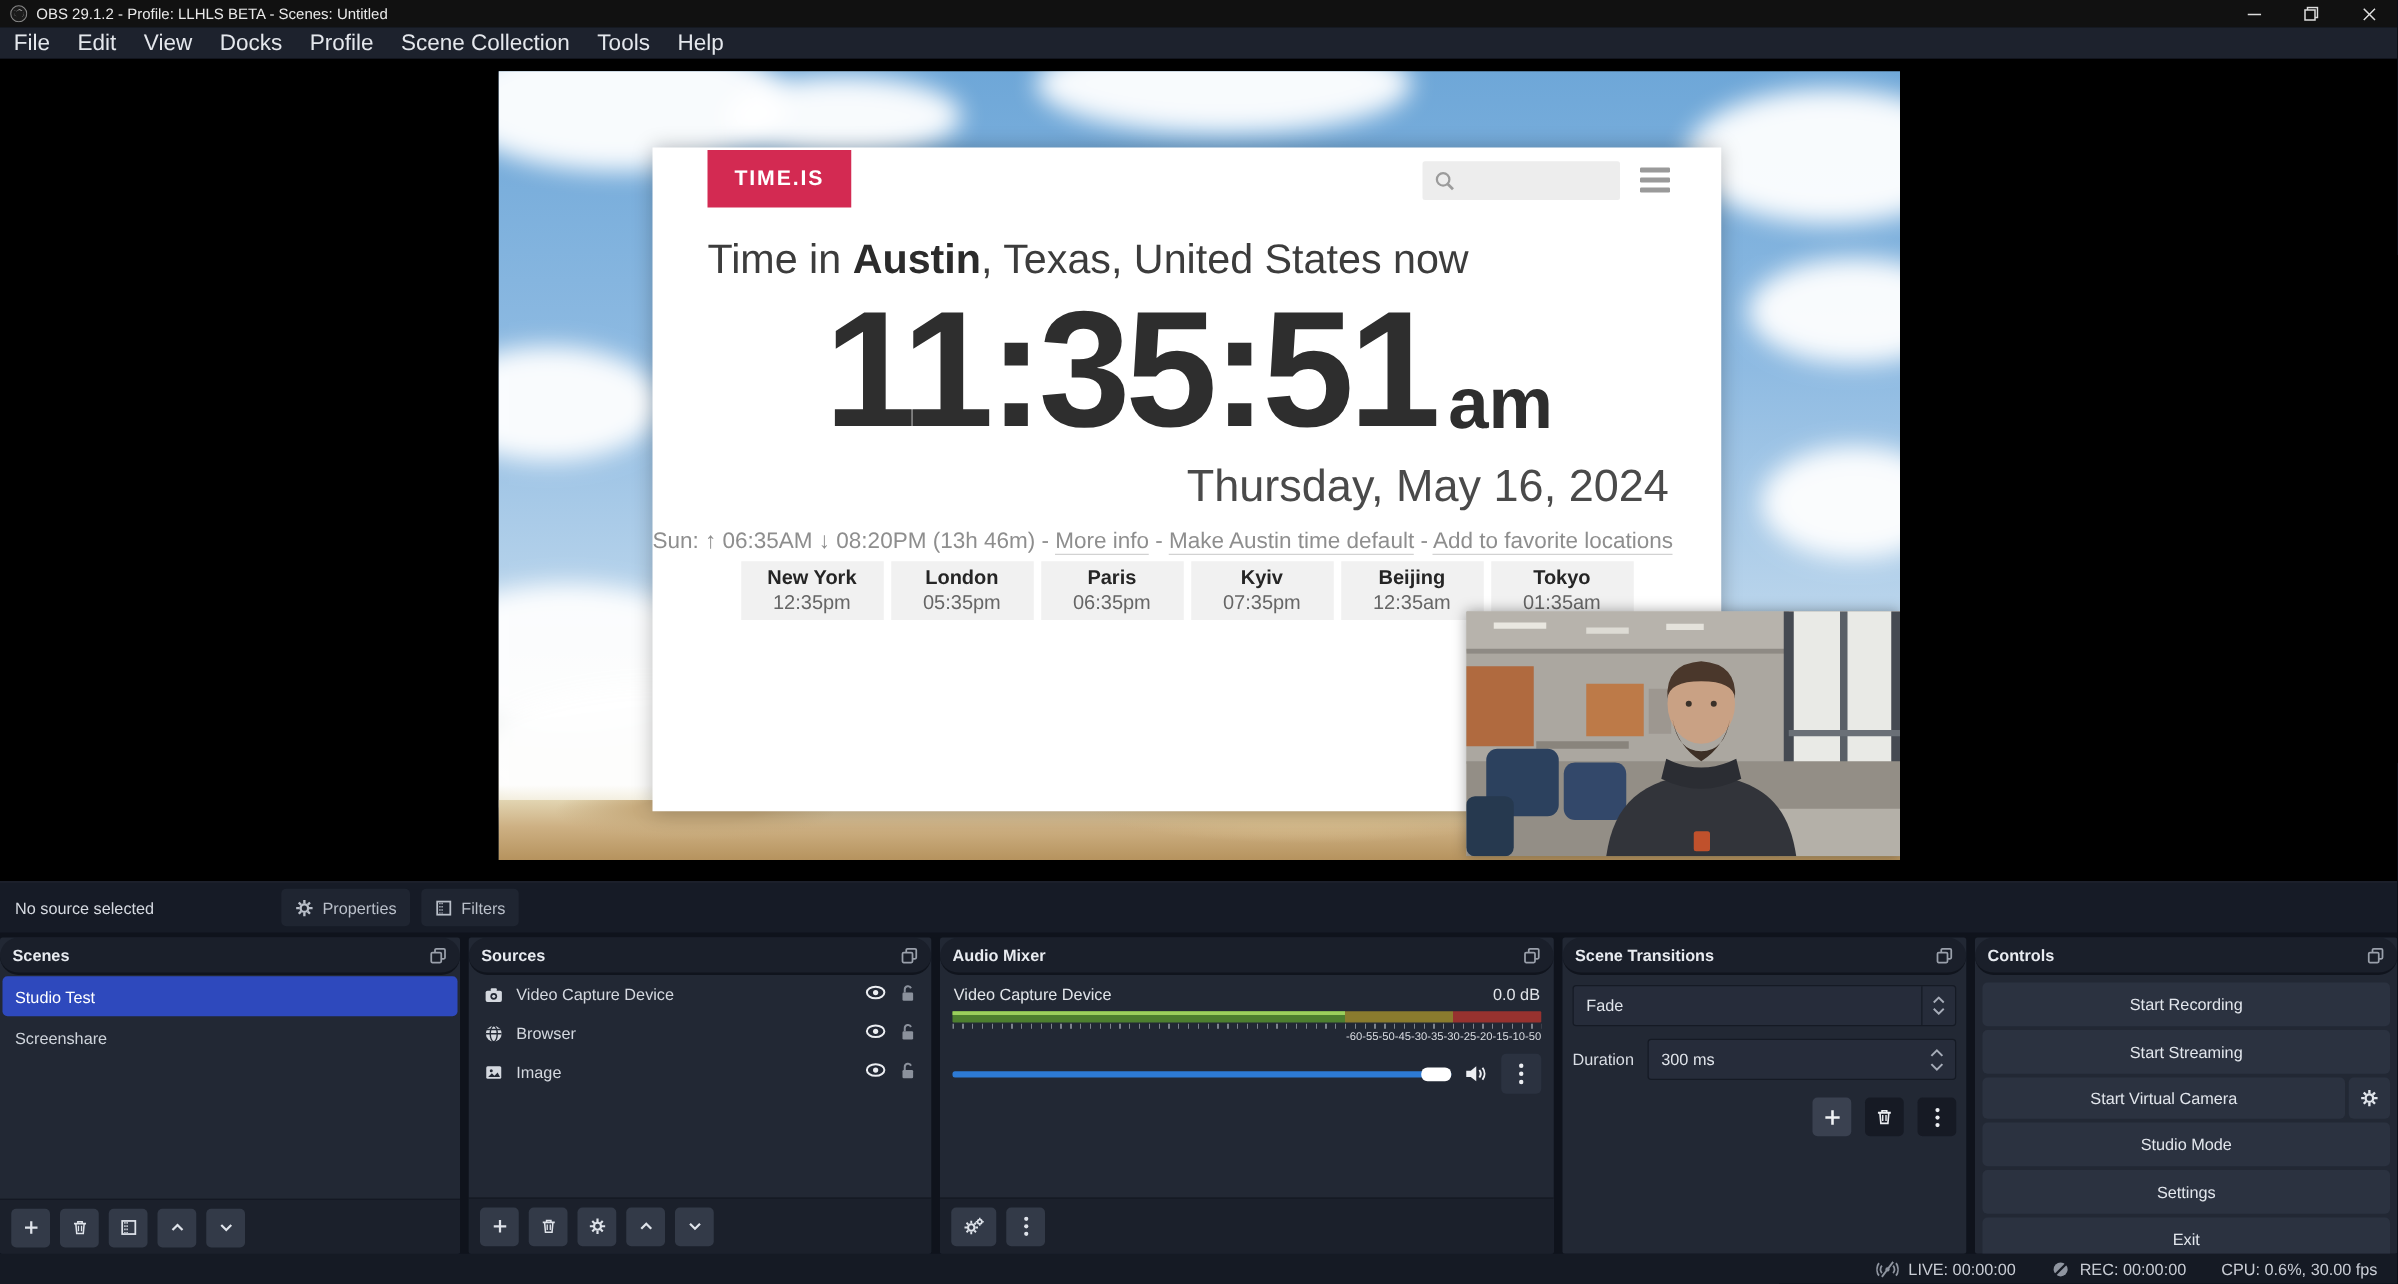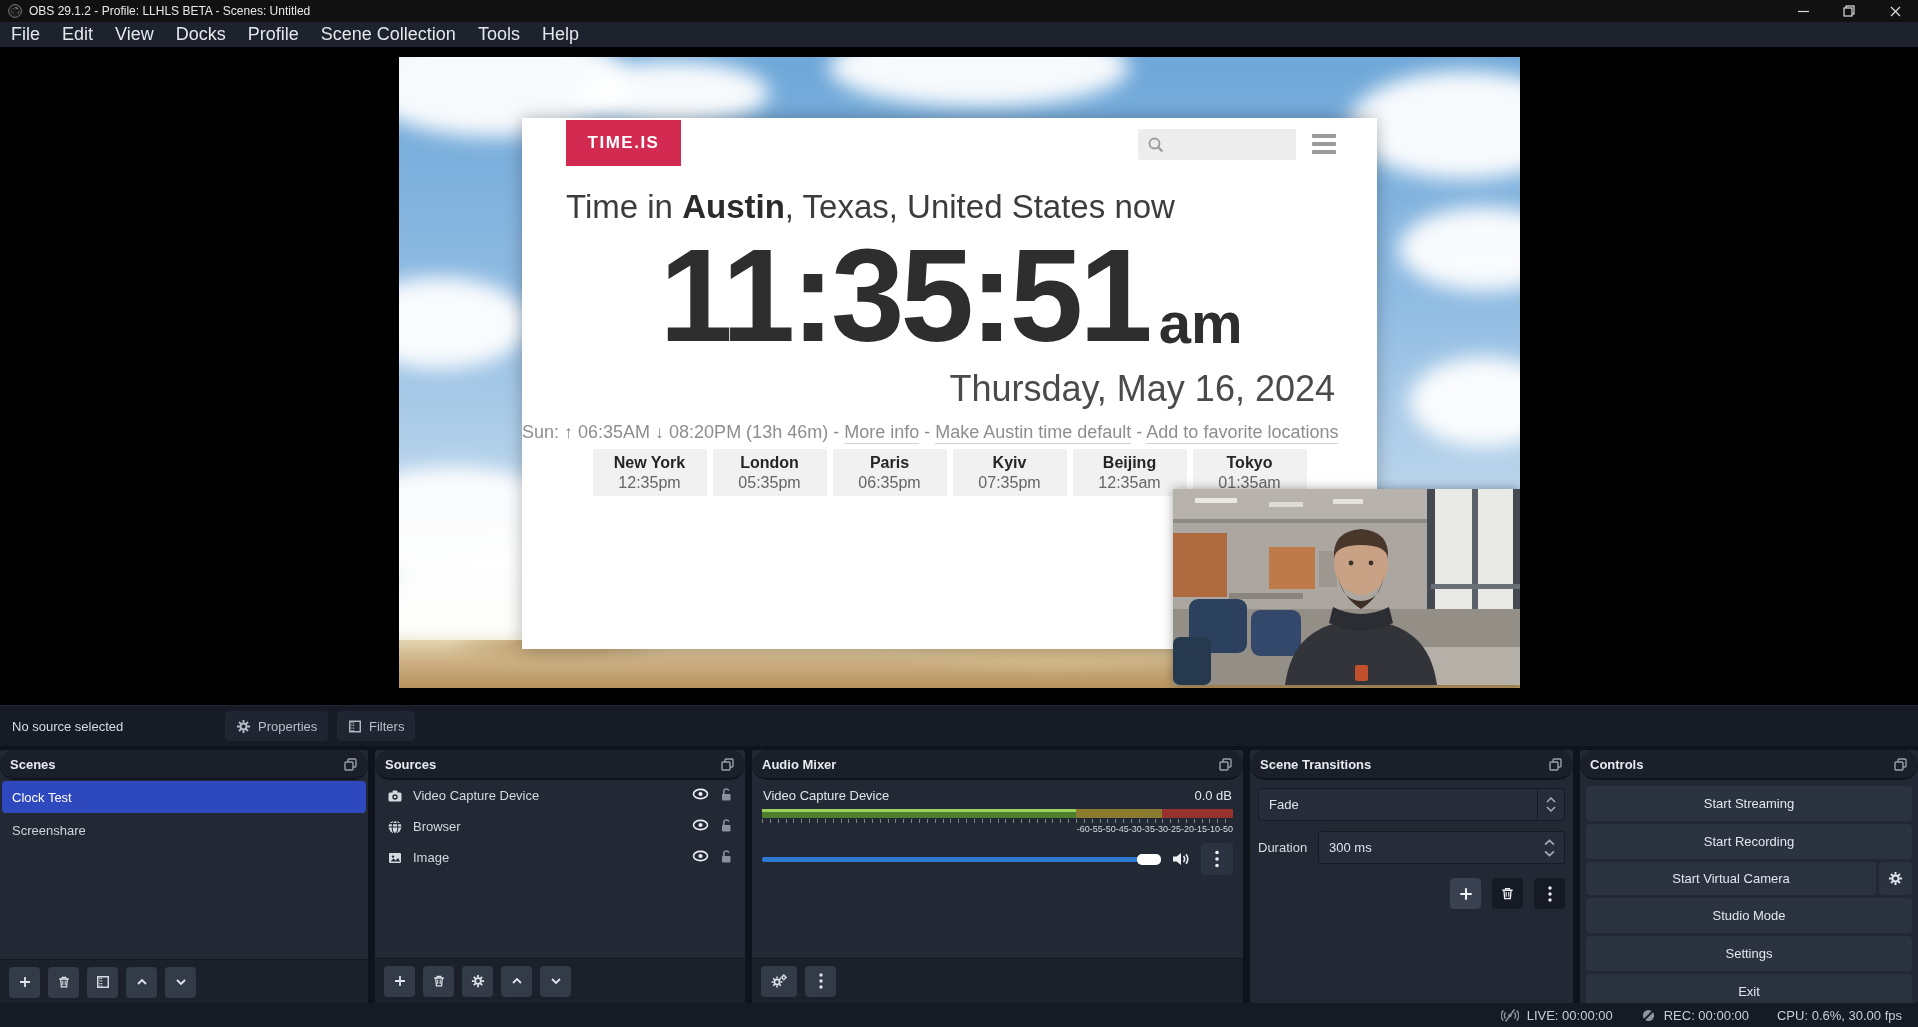--- a/index.html
+++ b/index.html
@@ -282,21 +282,21 @@
     <div class="panel-header">
       <span>Scenes</span>
       <span class="popout">
         <svg width="15" height="15" viewBox="0 0 15 15">
             <rect x="5" y="2" width="8" height="8" rx="1" fill="none" stroke="#9aa0ab" stroke-width="1.4"></rect>
             <rect x="2" y="5" width="8" height="8" rx="1" fill="#1a1f2a" stroke="#9aa0ab" stroke-width="1.4"></rect>
           </svg>
       </span>
     </div>
     <div class="panel-body">
-      <div class="scene-row selected">Clock Test</div>
+      <div class="scene-row selected">Studio Test</div>
       <div class="scene-row">Screenshare</div>
       <div class="panel-footer">
         <div class="tool-btn">
             <svg width="14" height="14" viewBox="0 0 14 14">
               <path d="M7 2v10M2 7h10" stroke="#dfe3ea" stroke-width="1.8"></path>
             </svg>
           </div>
         <div class="tool-btn">
             <svg width="14" height="14" viewBox="0 0 16 16">
               <path d="M2.5 4.5h11" stroke="#dfe3ea" stroke-width="1.6"></path>
@@ -560,22 +560,22 @@
     <div class="panel-header">
       <span>Controls</span>
       <span class="popout">
         <svg width="15" height="15" viewBox="0 0 15 15">
             <rect x="5" y="2" width="8" height="8" rx="1" fill="none" stroke="#9aa0ab" stroke-width="1.4"></rect>
             <rect x="2" y="5" width="8" height="8" rx="1" fill="#1a1f2a" stroke="#9aa0ab" stroke-width="1.4"></rect>
           </svg>
       </span>
     </div>
     <div class="panel-body controls-body">
+      <div class="ctl-btn">Start Recording</div>
       <div class="ctl-btn">Start Streaming</div>
-      <div class="ctl-btn">Start Recording</div>
       <div class="ctl-row">
         <div class="ctl-btn">Start Virtual Camera</div>
         <div class="ctl-btn ctl-gear">
           <svg width="15" height="15" viewBox="0 0 16 16">
               <circle cx="8" cy="8" r="3.2" fill="none" stroke="#e2e6ec" stroke-width="2"></circle>
               <path d="M8 1v3M8 12v3M1 8h3M12 8h3M3.2 3.2l2 2M12.8 12.8l-2-2M12.8 3.2l-2 2M3.2 12.8l2-2" stroke="#e2e6ec" stroke-width="2"></path>
             </svg>
         </div>
       </div>
       <div class="ctl-btn">Studio Mode</div>

